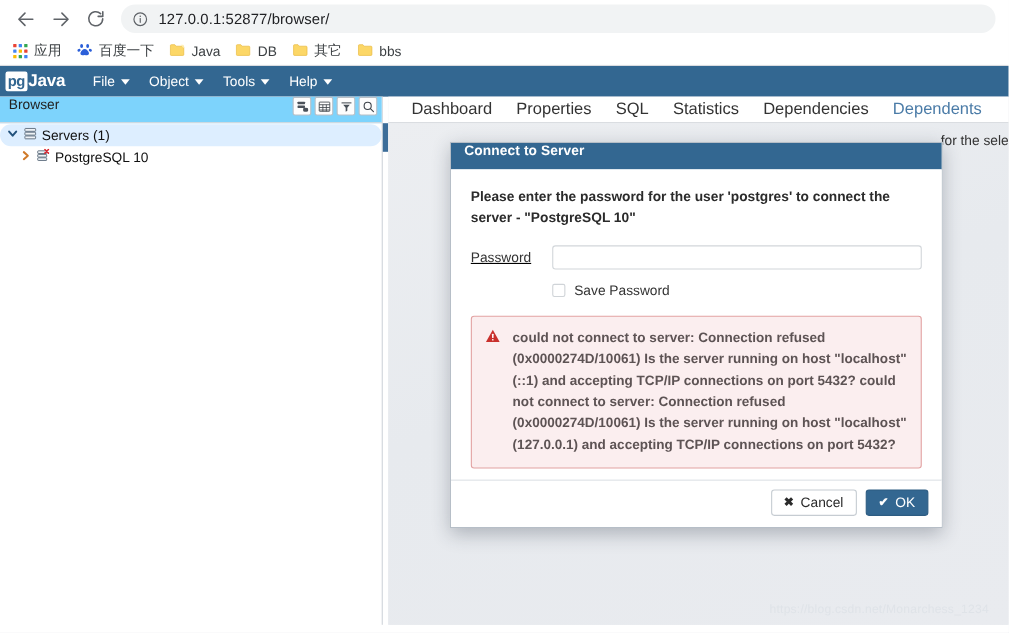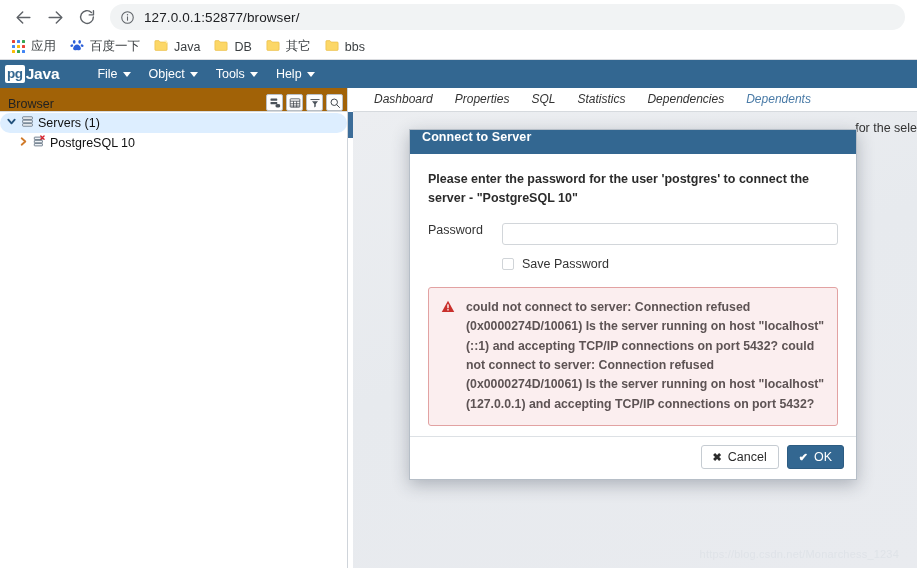--- a/index.html
+++ b/index.html
@@ -94,21 +94,21 @@
     height: 28px;
     background: #336791;
     display: flex;
     align-items: center;
     padding-left: 5px;
     gap: 0;
   }
   .pg-logo {
     display: flex;
     align-items: center;
-    margin-right: 29px;
+    margin-right: 16px;
     user-select: none;
   }
   .pg-logo-badge {
     background: #ffffff;
     color: #336791;
     font-weight: bold;
     font-size: 13.5px;
     line-height: 1;
     padding: 2px 2px 3px 2px;
     border-radius: 2px;
@@ -149,25 +149,25 @@
     width: 348px;
     flex: none;
     background: #ffffff;
     border-right: 1px solid #cfd4da;
     display: flex;
     flex-direction: column;
   }
   .browser-header {
     height: 24px;
     display: flex;
-    align-items: flex-end;
+    align-items: flex-start;
     justify-content: space-between;
     padding: 0 4px 0 8px;
     border-bottom: 1px solid #d6dade;
-    background: #a16207;
+    background: #7dd3fc;
   }
   .browser-title { font-size: 12.5px; color: #222; }
   .browser-tools { display: flex; gap: 3px; align-items: center; }
   .tool-btn {
     width: 17px; height: 17px;
     border: 1px solid #b9bfc6;
     border-radius: 2px;
     background: #fdfdfd;
     display: flex; align-items: center; justify-content: center;
   }
@@ -216,26 +216,25 @@
     height: 24px;
     background: #ffffff;
     border-bottom: 1px solid #d6dade;
     display: flex;
     align-items: center;
     padding-left: 10px;
     gap: 0;
     flex: none;
   }
   .tab {
-    font-size: 12px;
+    font-size: 15px;
     color: #333;
     padding: 0 11px;
     line-height: 23px;
     white-space: nowrap;
-    font-style: italic;
   }
   .tab.link { color: #4a7ba7; }
 
   .content-area {
     flex: 1;
     position: relative;
     background: linear-gradient(160deg, #eceef1 0%, #e7eaee 45%, #e9ebef 100%);
     overflow: hidden;
   }
   .bg-note {
@@ -284,23 +283,24 @@
   }
   .modal-msg {
     font-size: 12.5px;
     font-weight: bold;
     color: #2b2b2b;
     line-height: 1.55;
     margin: 2px 0 14px 0;
   }
   .form-row {
     display: flex;
-    align-items: flex-start;
+    align-items: center;
     gap: 0;
     margin-bottom: 12px;
+    text-decoration: underline;
   }
   .form-label {
     width: 74px;
     flex: none;
     font-size: 12.5px;
     color: #333;
   }
   .pw-input {
     flex: 1;
     height: 22px;

